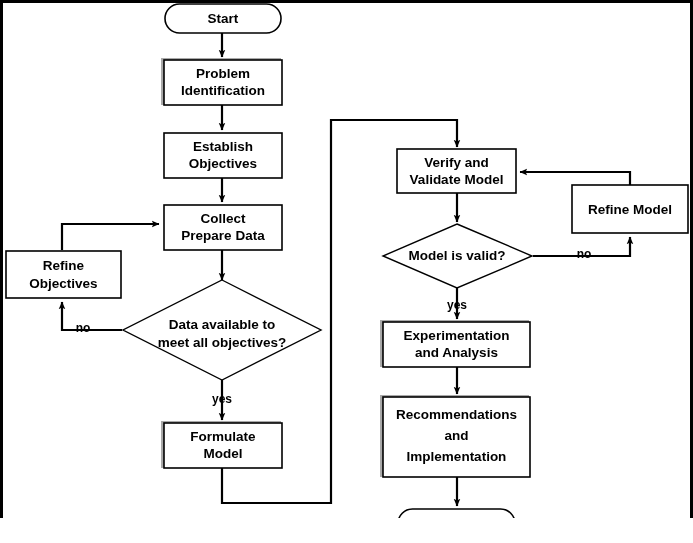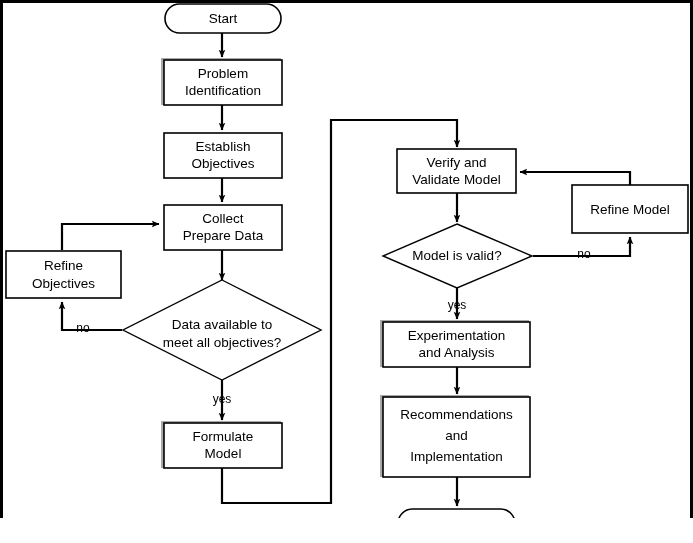--- a/index.html
+++ b/index.html
@@ -7,20 +7,21 @@
     padding: 0;
     background: #ffffff;
   }
   #canvas {
     position: relative;
     width: 693px;
     height: 518px;
     background: #ffffff;
     overflow: hidden;
     font-family: "Liberation Sans", sans-serif;
+    font-weight: bold;
   }
   #flow-svg {
     position: absolute;
     left: 0;
     top: 0;
     width: 693px;
     height: 543px;
     display: block;
   }
   .node-shape {

